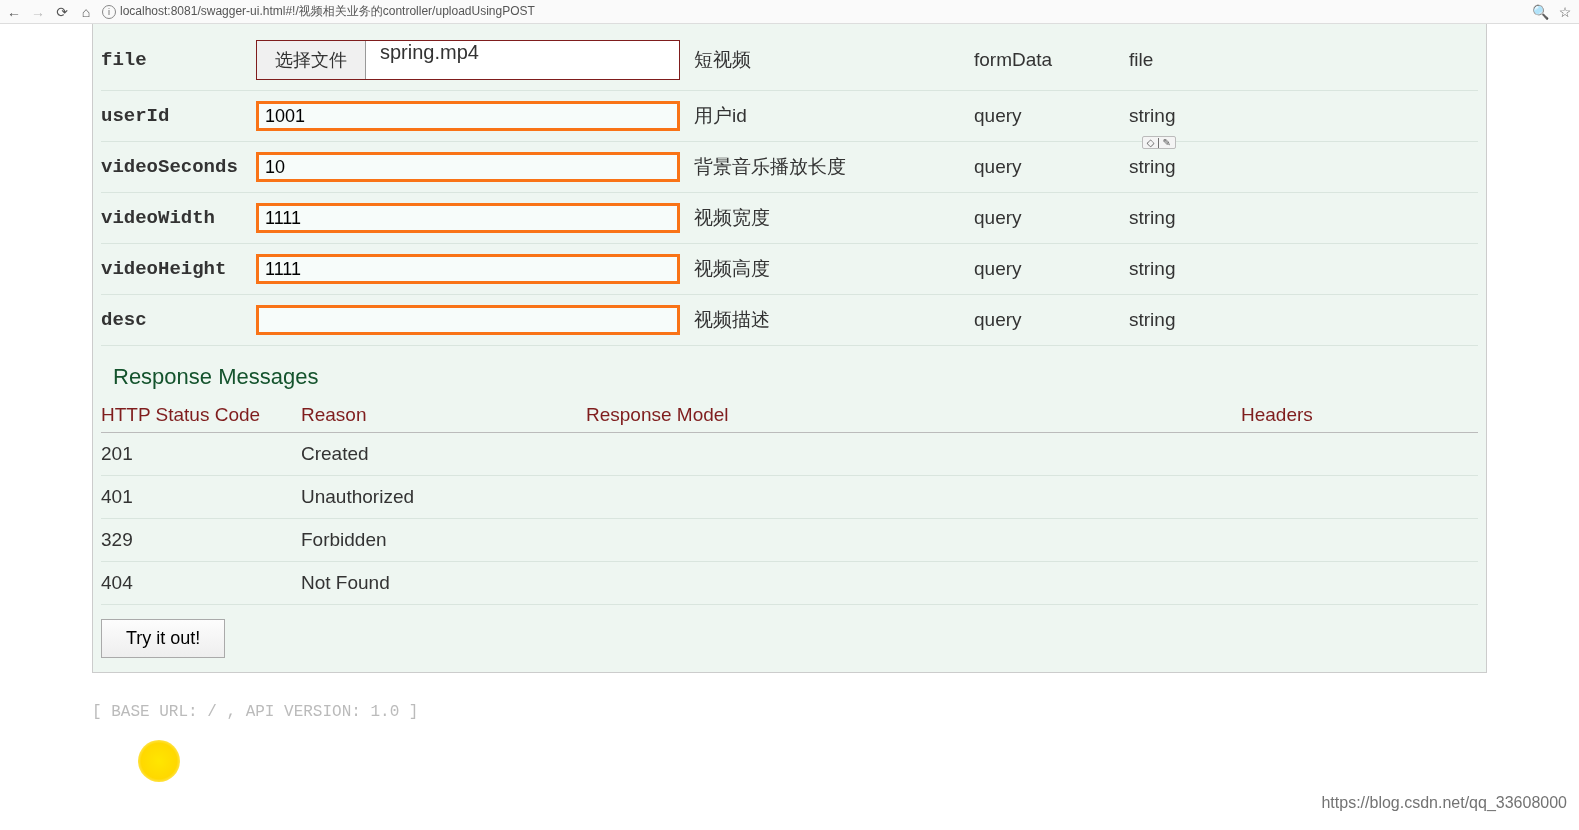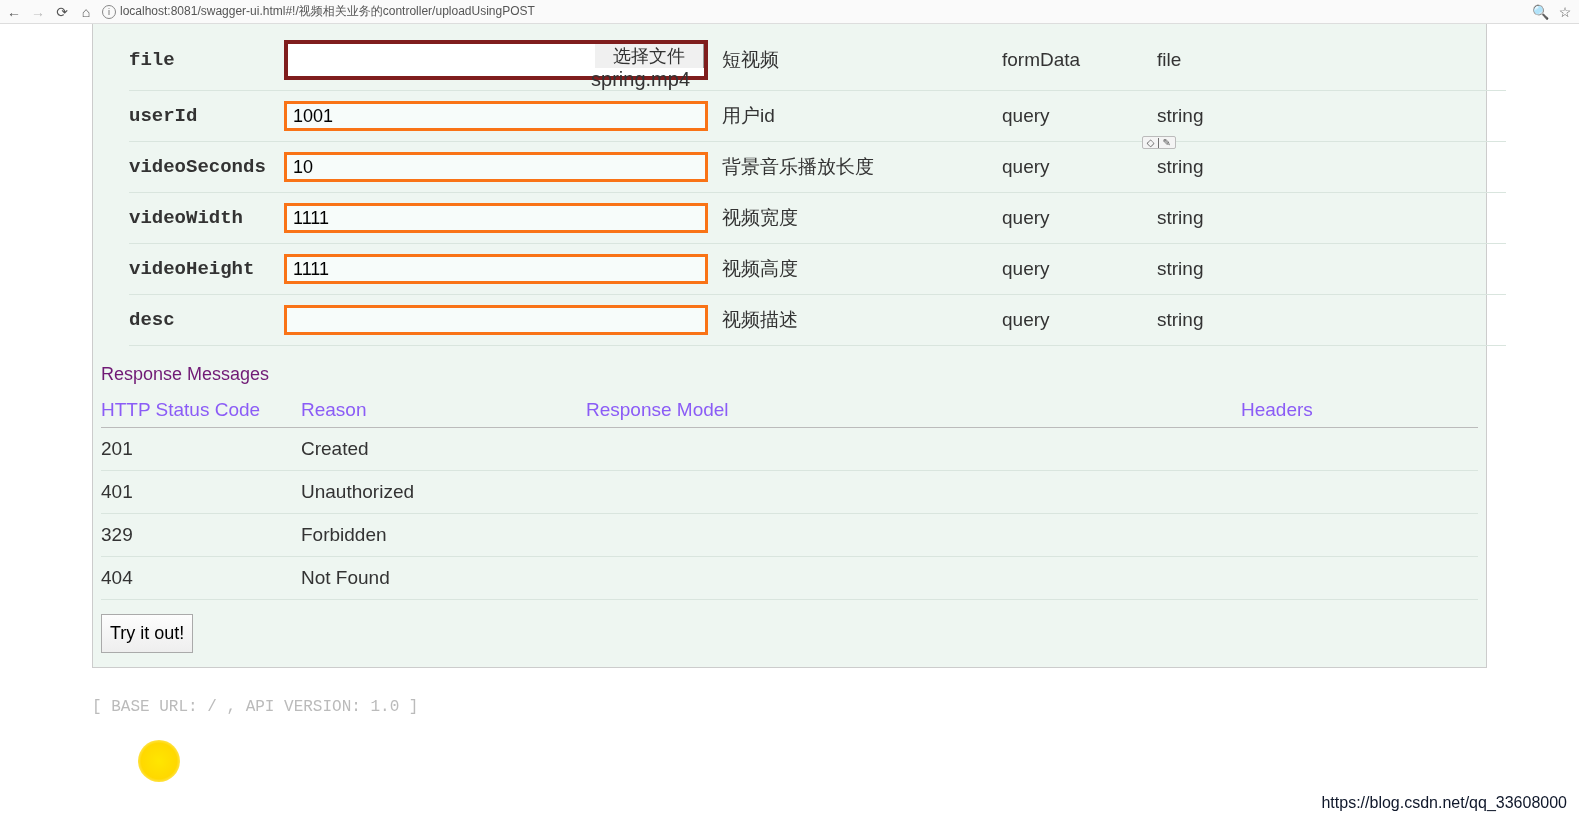--- a/index.html
+++ b/index.html
@@ -11,49 +11,49 @@
   .nav-icon { width:16px; height:16px; display:flex; align-items:center; justify-content:center; color:#555; cursor:pointer; font-size:14px; }
   .nav-icon.dim { color:#bbb; }
   .addr-wrap { flex:1; display:flex; align-items:center; gap:4px; font-size:12px; color:#555; }
   .addr-wrap .info { width:14px; height:14px; border:1px solid #888; border-radius:50%; display:flex; align-items:center; justify-content:center; font-size:9px; color:#666; }
   .addr { flex:1; white-space:nowrap; overflow:hidden; text-overflow:ellipsis; }
   .right-icons { display:flex; gap:8px; color:#666; font-size:14px; }
 
   .page { padding:0 92px; }
   .op-box { border:1px solid #ccc; border-top:none; padding:6px 8px 14px 8px; background:#eef6f1; }
 
-  table.params { width:100%; border-collapse:collapse;margin-left:28px; }
+  table.params { width:100%; border-collapse:collapse; }
   table.params td { padding:10px 0; vertical-align:middle; border-bottom:1px solid #d9e5de; font-size:19px; color:#333; }
   table.params td:first-child { width:155px; font-weight:600; font-family:"Courier New", monospace; }
   table.params td:nth-child(2){ width:438px; }
   table.params td:nth-child(3){ width:280px; }
   table.params td:nth-child(4){ width:155px; }
   table.params td:nth-child(5){ }
 
   input[type=text]{ width:424px; height:30px; padding:2px 6px; font-size:18px; border:3px solid #f97316; background:#f7fcfa; }
-  .file-control{ width:424px; height:40px; border:4px solid #7f1d1d; background:#fff; display:flex; align-items:flex-end;flex-direction:column; }
+  .file-control{ width:424px; height:40px; border:1px solid #7f1d1d; background:#fff; display:flex; align-items:flex-start; }
   .file-btn{ height:100%; padding:0 18px; display:flex; align-items:center; background:#f0f0f0; border-right:1px solid #999; font-size:18px; }
   .file-name{ padding:0 14px; font-size:20px; }
 
   .badge-small{ position:absolute; right:310px; top:112px; border:1px solid #bbb; background:#f4f4f4; font-size:10px; padding:0 4px; border-radius:2px; color:#555; }
 
-  .resp-heading{ color:#701a75; font-size:18px; margin:18px 0 10px 0; font-weight:500; }
+  .resp-heading{ color:#14532d; font-size:22px; margin:18px 0 10px 12px; font-weight:500; }
   table.resp { width:100%; border-collapse:collapse; }
-  table.resp th { text-align:left; font-weight:400; font-size:19px; color:#8b5cf6; padding:4px 0 6px 0; border-bottom:1px solid #bbb; }
+  table.resp th { text-align:left; font-weight:400; font-size:19px; color:#7f1d1d; padding:4px 0 6px 0; border-bottom:1px solid #bbb; }
   table.resp td { font-size:19px; padding:10px 0; border-bottom:1px solid #d9e5de; }
   table.resp tr td:first-child, table.resp tr th:first-child { width:200px; }
   table.resp tr td:nth-child(2), table.resp tr th:nth-child(2){ width:285px; }
   table.resp tr th:nth-child(3){ width:655px; }
   table.resp tr th:nth-child(4){ }
 
-  .try-btn{ margin-top:14px; padding:8px 8px; font-size:18px; background:linear-gradient(#fdfdfd,#eee); border:1px solid #aaa; cursor:pointer; }
+  .try-btn{ margin-top:14px; padding:8px 24px; font-size:18px; background:linear-gradient(#fdfdfd,#eee); border:1px solid #aaa; cursor:pointer; }
   .cursor-highlight{ position:absolute; width:42px; height:42px; border-radius:50%; background:radial-gradient(circle,#ffe600 0%, #ffd800 60%, rgba(255,216,0,0) 100%); left:138px; top:740px; }
 
   .footer{ margin-top:30px; color:#bbb; font-size:16px; font-family:"Courier New", monospace; }
-  .watermark{ position:absolute; right:12px; bottom:18px; color:#0f172a; font-size:16px; }
+  .watermark{ position:absolute; right:12px; bottom:18px; color:#737373; font-size:16px; }
 </style>
 </head>
 <body>
 
 <div class="chrome">
   <span class="nav-icon">←</span>
   <span class="nav-icon dim">→</span>
   <span class="nav-icon">⟳</span>
   <span class="nav-icon">⌂</span>
   <div class="addr-wrap">

